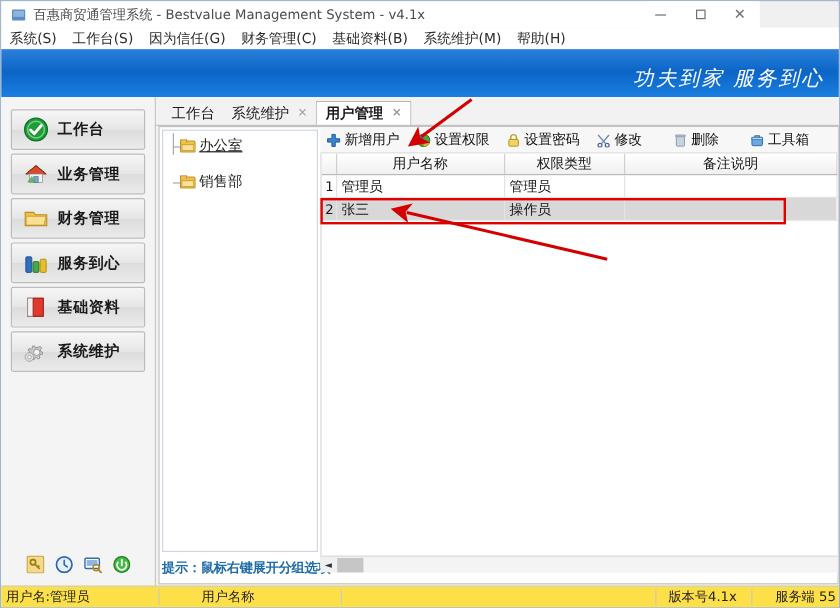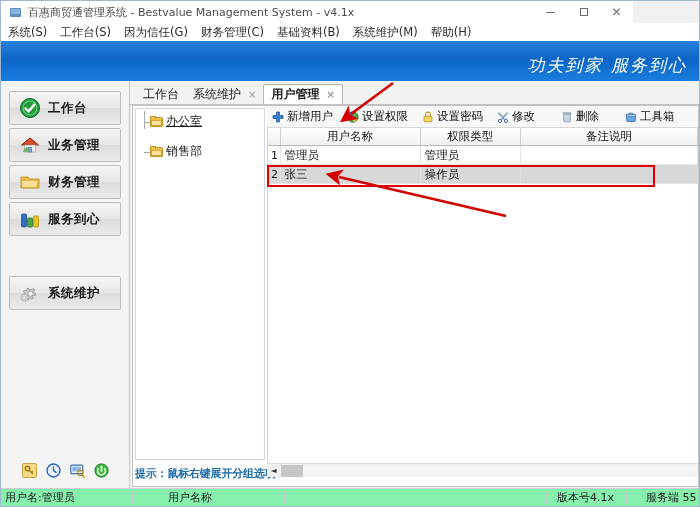--- a/index.html
+++ b/index.html
@@ -331,21 +331,21 @@
     width: 22px; height: 12px;
     background: #c6c6c6;
     margin-left: 1px;
   }
   .hs-track { flex: 1; height: 12px; background: #f4f4f4; }
 
   
   .statusbar {
     position: absolute; left: 0; bottom: 0;
     width: 700px; height: 18px;
-    background: #86efac;
+    background: #fde047;
     border-top: 1px solid #cfcfcf;
     box-sizing: border-box;
     font-size: 11px; color: #222222;
   }
   .sb-cell {
     position: absolute; top: 0; height: 17px;
     display: flex; align-items: center;
     white-space: nowrap;
   }
   .sb-sep {
@@ -436,20 +436,30 @@
         <div class="nav-ico">
           <svg width="22" height="22" viewBox="0 0 22 22">
             <rect x="2.5" y="6" width="5" height="13" rx="1" fill="#2f6fbe" stroke="#1b4a84" stroke-width="0.7"></rect>
             <rect x="8.5" y="10" width="5" height="9" rx="1" fill="#46a846" stroke="#276b27" stroke-width="0.7"></rect>
             <rect x="14.5" y="8" width="5" height="11" rx="1" fill="#e8bf27" stroke="#a98709" stroke-width="0.7"></rect>
           </svg>
         </div>
         <div class="nav-label">服务到心</div>
       </div>
 
+      <div class="nav-btn" style="top:158px;">
+        <div class="nav-ico">
+          <svg width="22" height="22" viewBox="0 0 22 22">
+            <path d="M4 3.5 H17 V18.5 H4 Z" fill="#d52a22" stroke="#8d140f" stroke-width="0.9"></path>
+            <path d="M4 3.5 H8.6 V18.5 H4 Z" fill="#f0f0f0" stroke="#9a9a9a" stroke-width="0.6"></path>
+            <path d="M8.6 3.5 H17 V18.5 H8.6 Z" fill="#e03a2e" stroke="#8d140f" stroke-width="0.5"></path>
+          </svg>
+        </div>
+        <div class="nav-label">基础资料</div>
+      </div>
 
       <div class="nav-btn" style="top:195px;">
         <div class="nav-ico">
           <svg width="22" height="22" viewBox="0 0 22 22">
             <g fill="#c9c9c9" stroke="#8d8d8d" stroke-width="0.7">
               <path d="M13.2 7.2 l1.6-.5 .9 1.6 -1.1 1.3 .3 1.4 1.6 .5 -.2 1.8 -1.7 .2 -.8 1.2 .5 1.6 -1.6 .9 -1.2-1.2 -1.4 .2 -.7 1.6 -1.8-.4 .1-1.7 -1.1-.9 -1.7 .3 -.7-1.7 1.4-1 .1-1.4 -1.4-1 .9-1.6 1.6 .6 1.2-.8 0-1.7 1.8-.2 .6 1.6z"></path>
               <circle cx="11.6" cy="11.6" r="2.6" fill="#f2f2f2"></circle>
             </g>
             <g fill="#dedede" stroke="#949494" stroke-width="0.6">
               <circle cx="5.5" cy="15.5" r="3.6"></circle>

